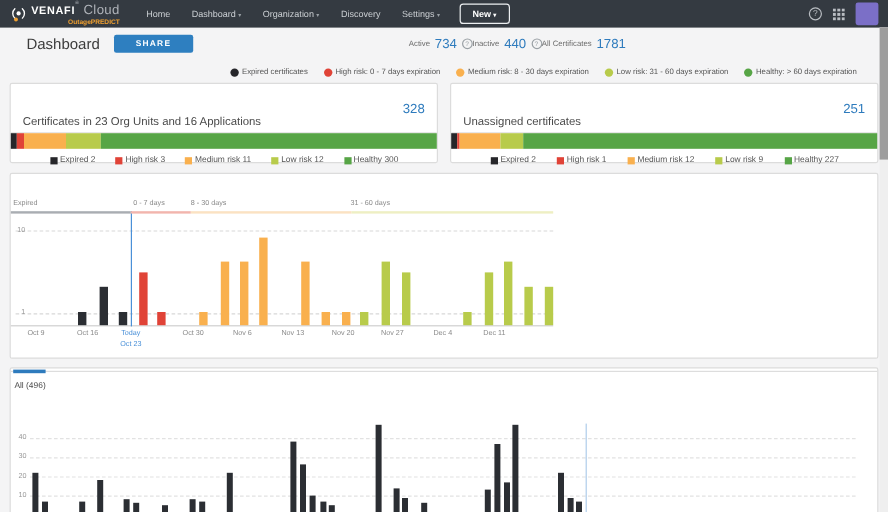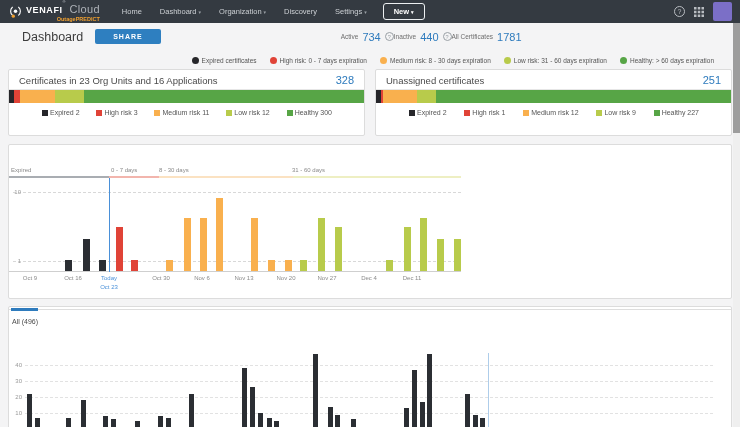--- a/index.html
+++ b/index.html
@@ -37,21 +37,21 @@
 
 .legend-row { display:flex; justify-content:flex-end; align-items:center; gap:13px; padding:7px 26px 5px 0; }
 .legend-item { display:flex; align-items:center; gap:3px; }
 .legend-dot { width:7px; height:7px; border-radius:50%; }
 .legend-label { font-size:6.5px; color:#555; }
 
 
 .cards-row { display:flex; gap:10px; padding:0 8px; }
 .summary-card { flex:1; background:#fff; border:1px solid #dcdcdc; border-radius:2px; height:67px; }
 .card-head { display:flex; justify-content:space-between; align-items:center; padding:4px 10px 3px; border-bottom:1px solid #e6e6e6; }
-.card-title { font-size:9.5px; color:#4a4a4a; }
+.card-title { font-size:9.5px; color:#4a4a4a;margin-top:22px; }
 .card-count { font-size:11px; color:#2e7bbd; cursor:pointer; }
 .stacked-bar { display:flex; height:13px; width:100%; }
 .bar-legend { display:flex; justify-content:space-between; padding:6px 32px 0 33px; }
 .bar-legend-item { display:flex; align-items:center; gap:2px; }
 .bar-legend-swatch { width:6px; height:6px; }
 .bar-legend-label { font-size:7px; color:#555; white-space:nowrap; }
 
 
 .expiry-card { margin:8px 8px 0; background:#fff; border:1px solid #dcdcdc; border-radius:2px; height:155px; position:relative; }
 .expiry-title { padding:6px 10px 0; font-size:10px; color:#4a4a4a; }

